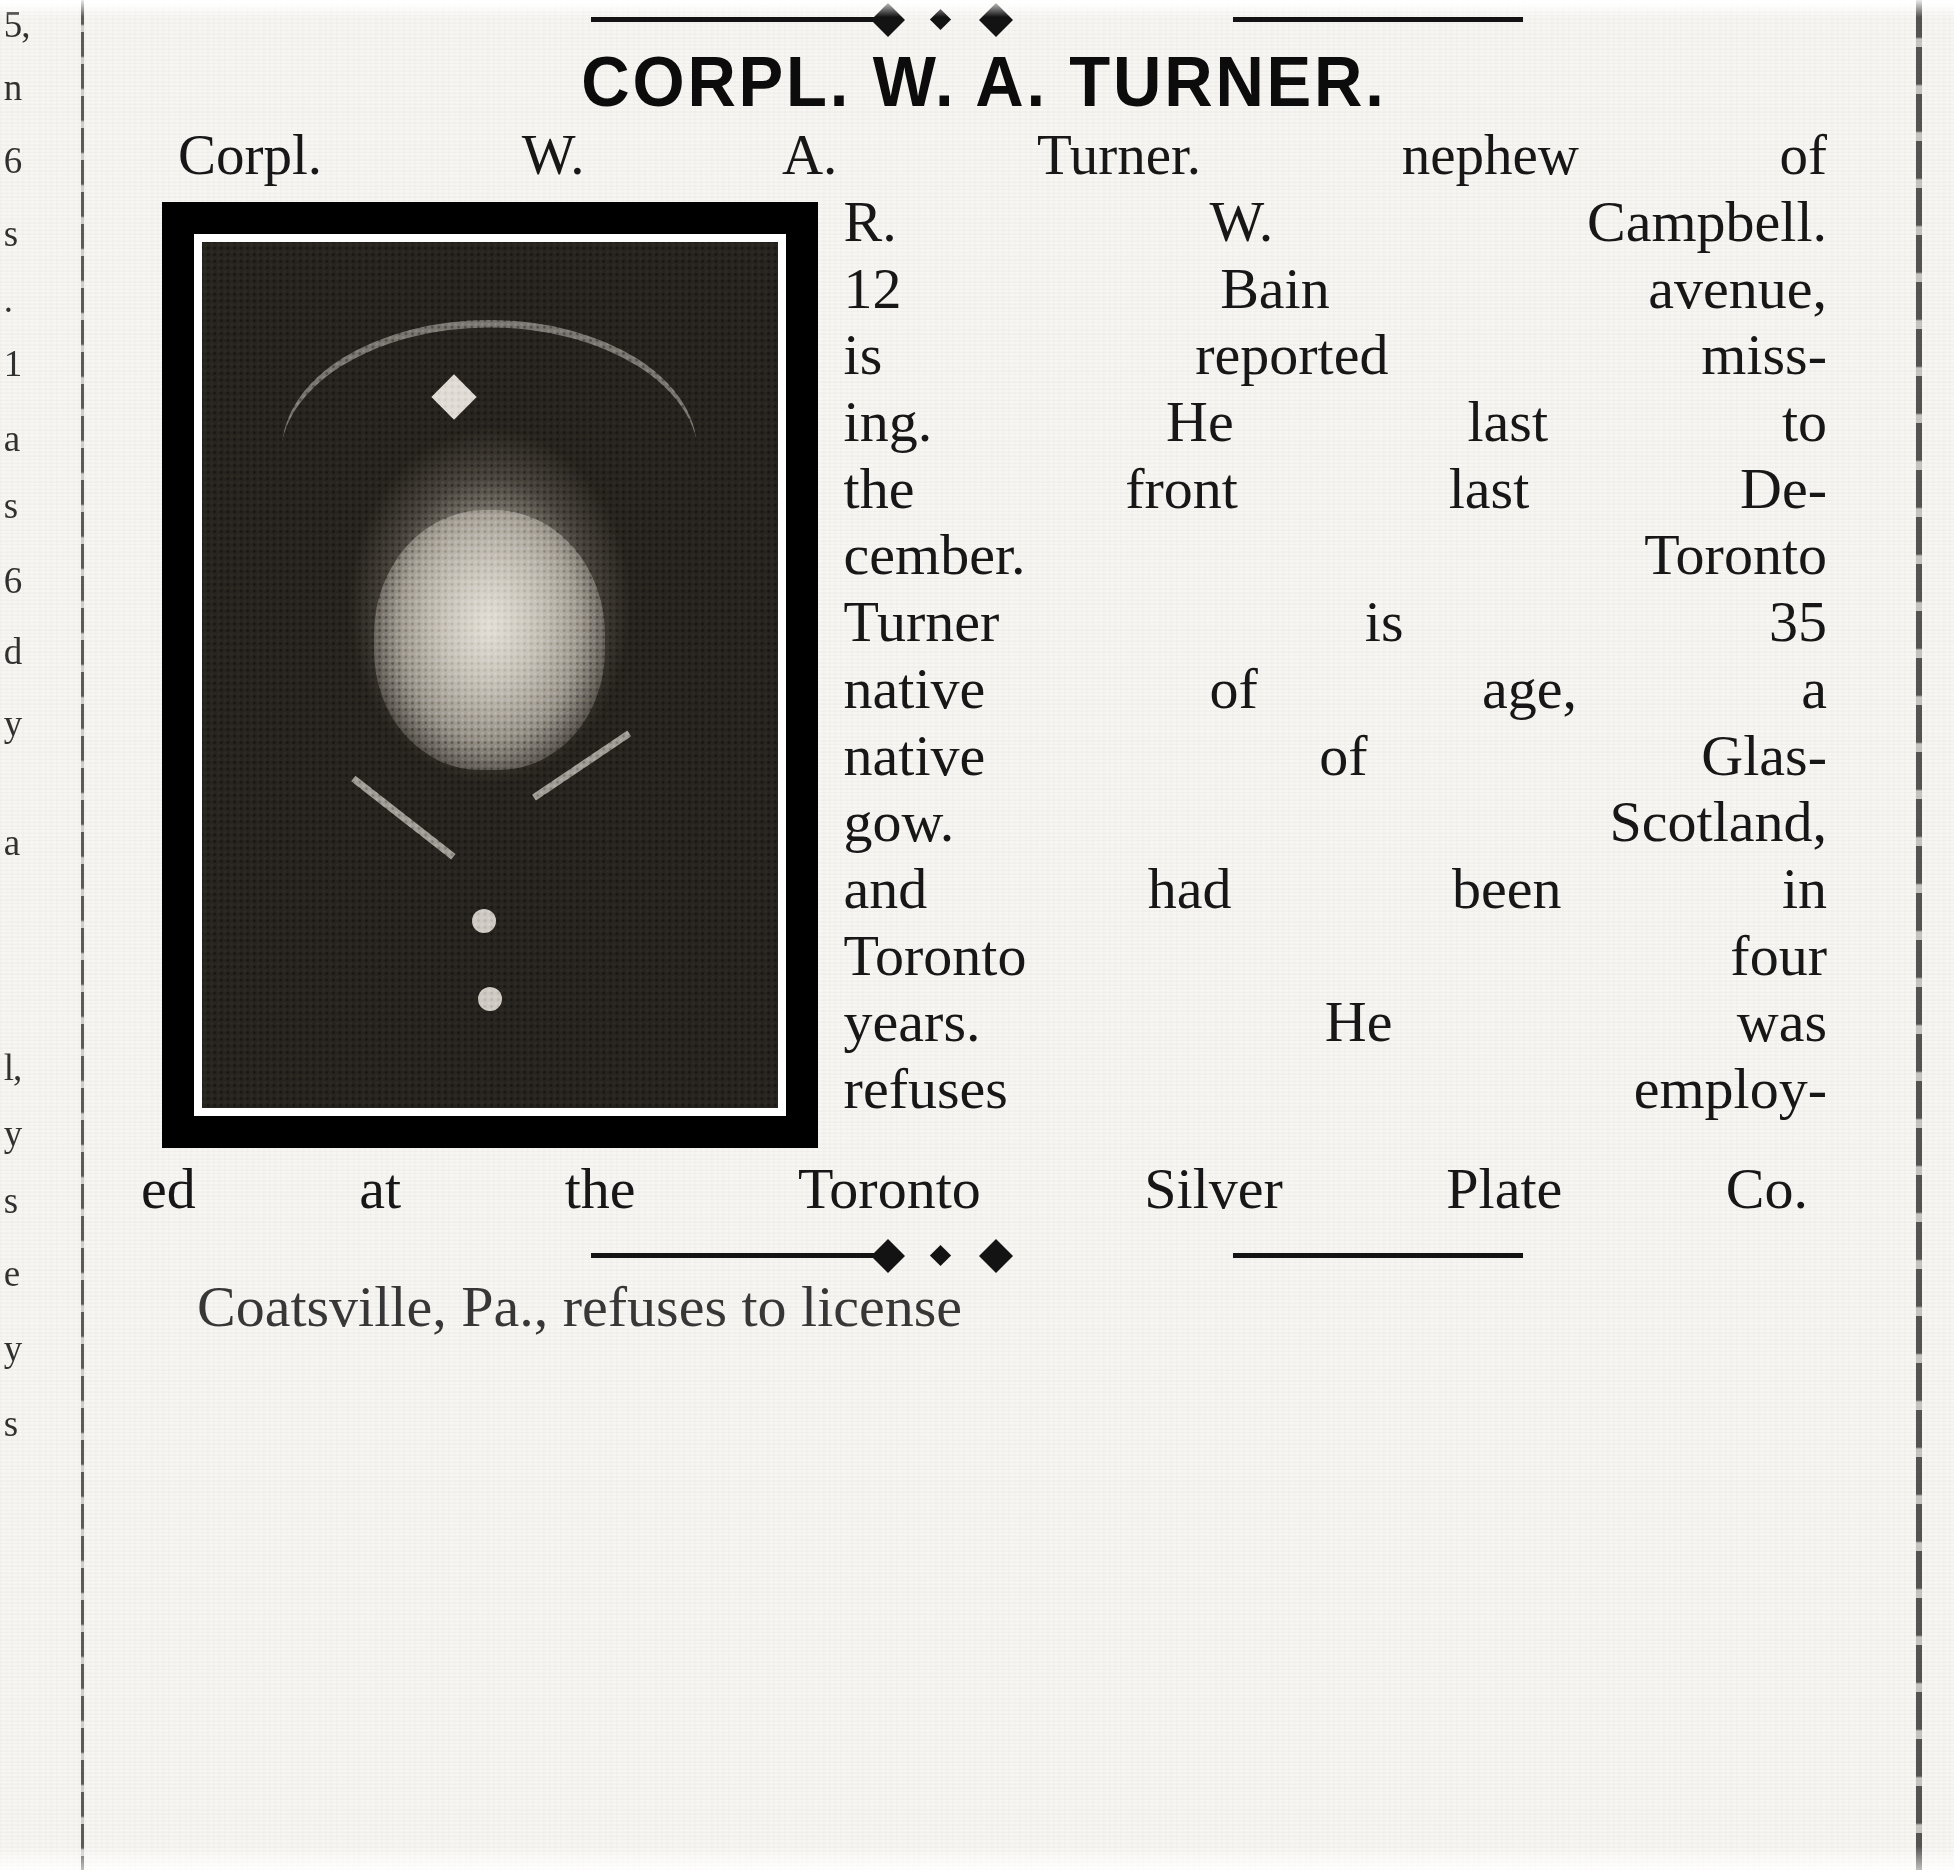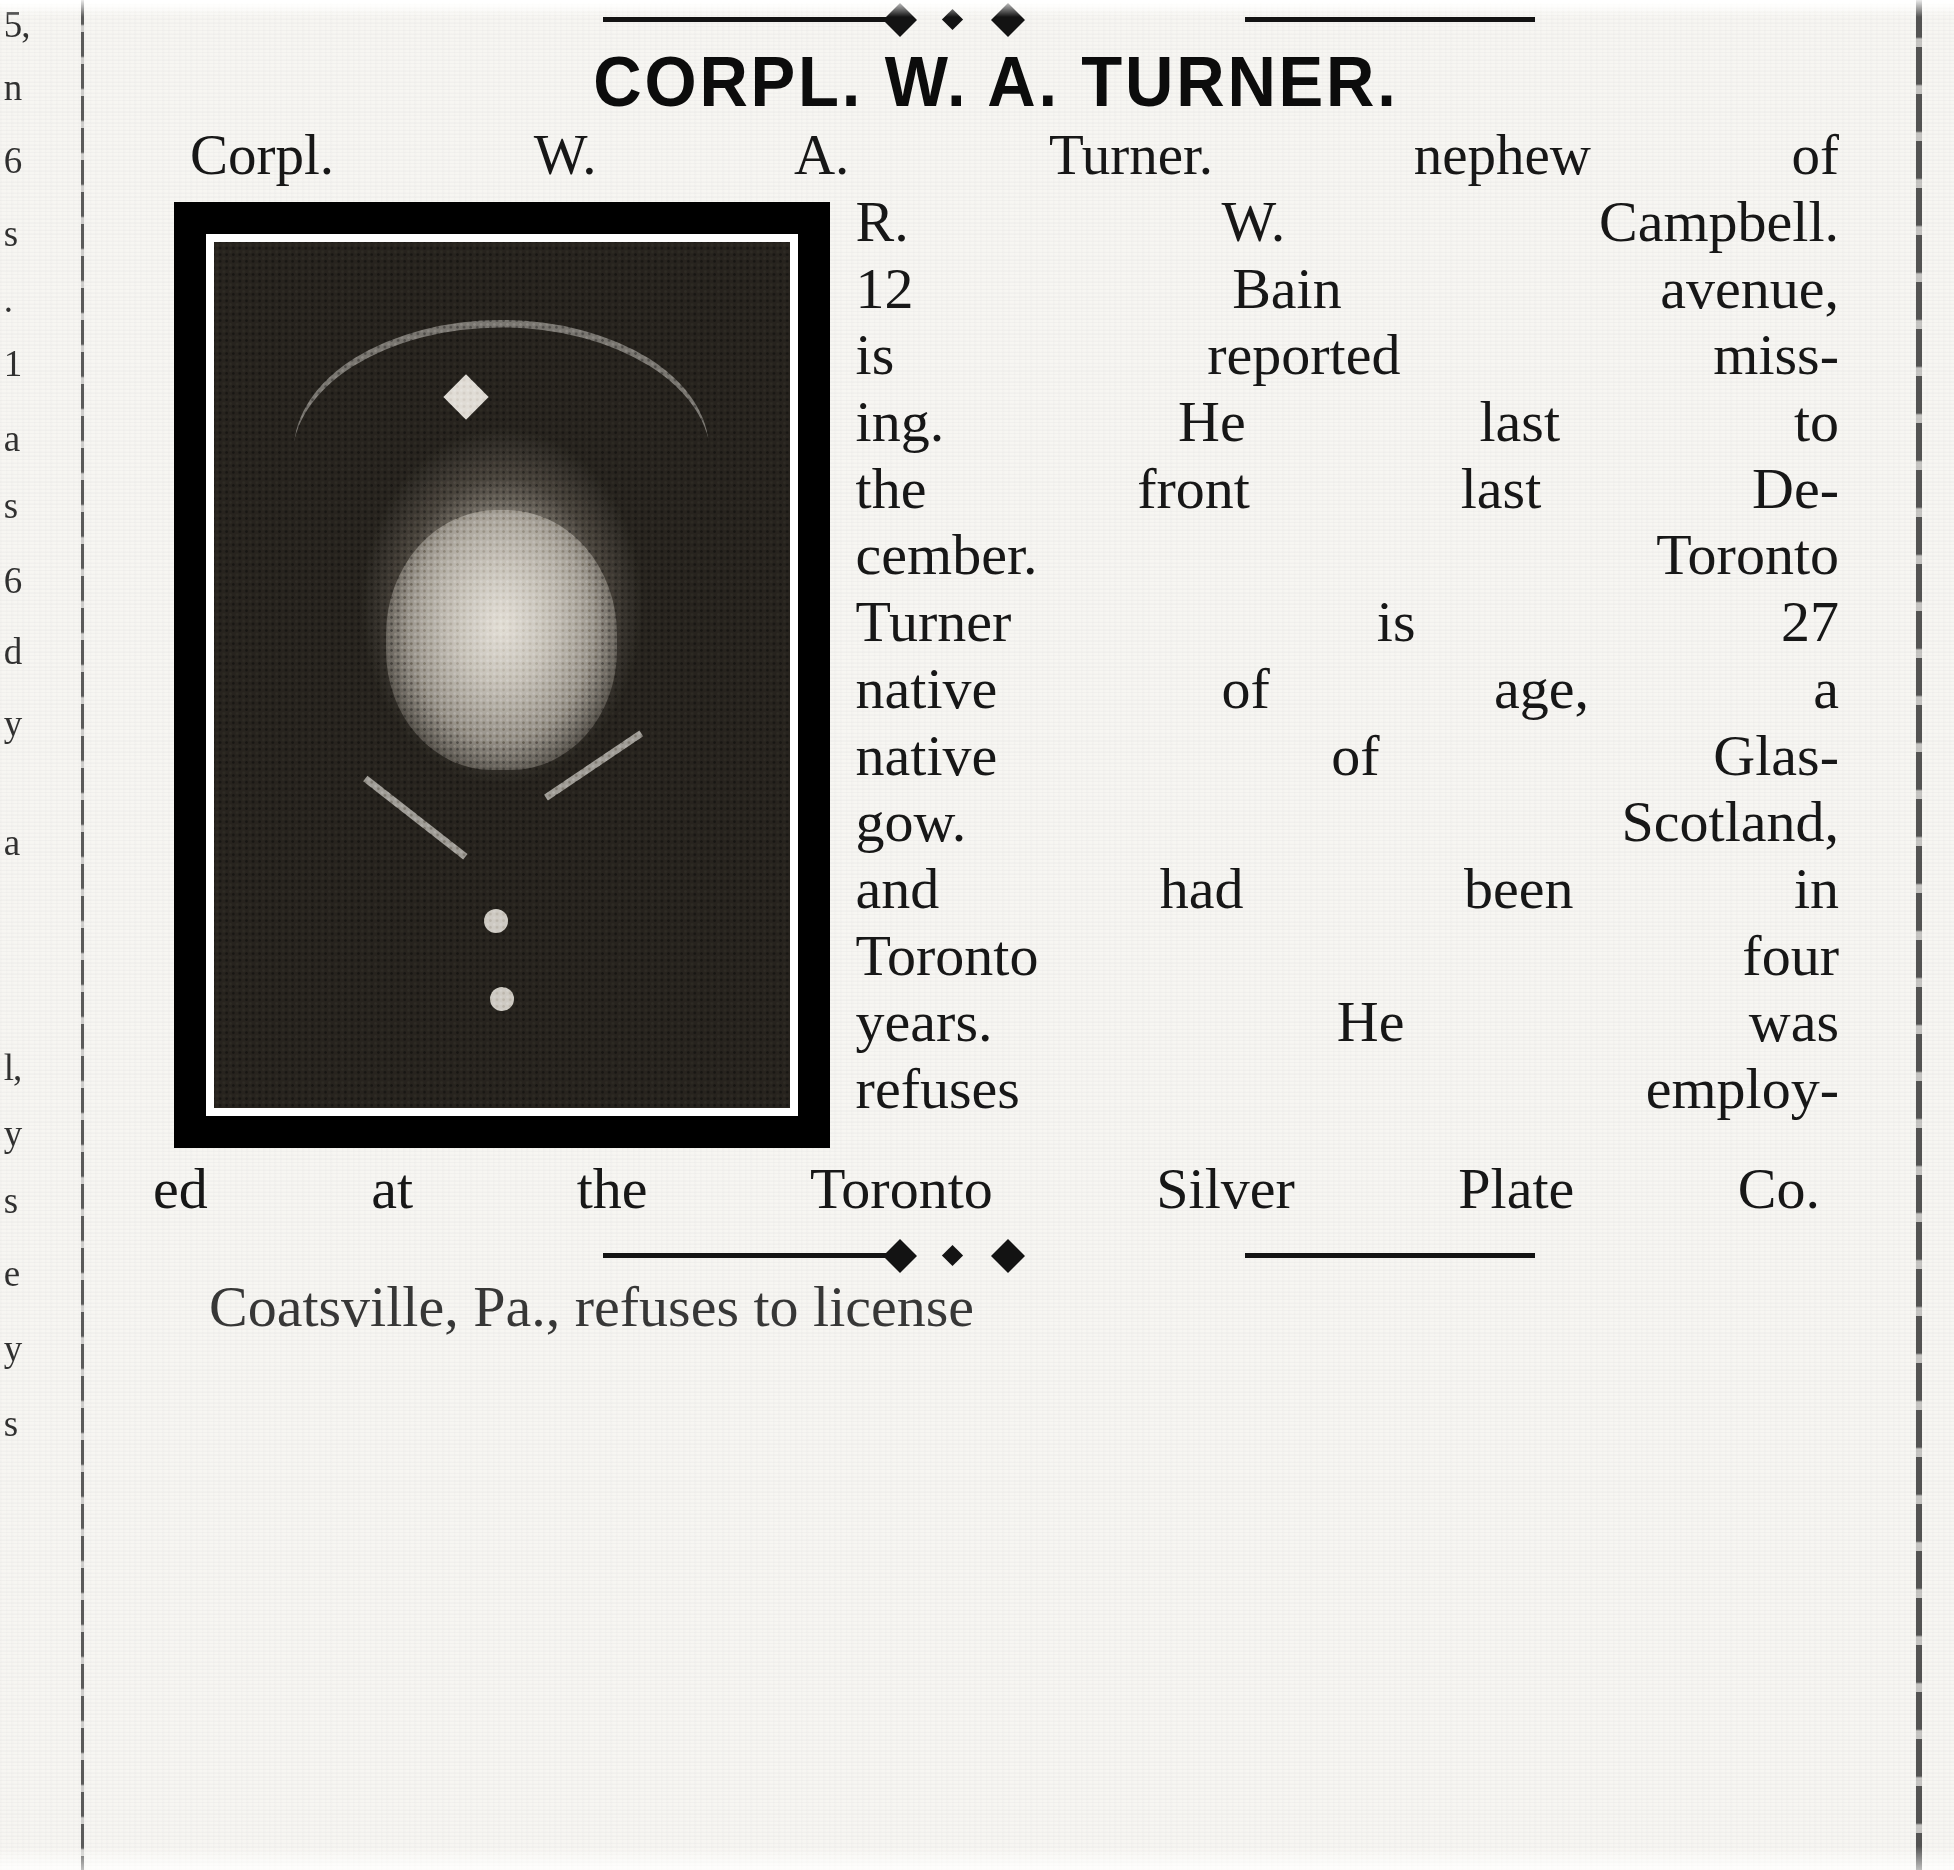--- a/index.html
+++ b/index.html
@@ -59,21 +59,21 @@
     height: 1870px;
     background: repeating-linear-gradient(180deg, #2b2b2b 0px, #2b2b2b 24px, rgba(43,43,43,0.25) 26px, rgba(43,43,43,0.25) 32px);
     opacity: 0.75;
   }
   .rule-left  { left: 81px; }
   .rule-right { right: 32px; width: 5.6px; background: repeating-linear-gradient(180deg, #222 0px, #222 37px, rgba(34,34,34,0.3) 39px, rgba(34,34,34,0.3) 47px); }
 
   
   .article {
     position: absolute;
-    left: 153px;
+    left: 141px;
     top: 0;
     width: 1686px;
     height: 1380px;
   }
 
   
   .divider {
     position: relative;
     height: 37px;
     margin: 0;
@@ -320,21 +320,21 @@
         </div>
       </div>
 
       <div class="wrap-text">
         <span class="ln">R. W. Campbell.</span>
         <span class="ln">12 Bain avenue,</span>
         <span class="ln">is reported miss-</span>
         <span class="ln">ing. He last to</span>
         <span class="ln">the front last De-</span>
         <span class="ln">cember. Toronto</span>
-        <span class="ln">Turner is 27</span>
+        <span class="ln">Turner is 35</span>
         <span class="ln">native of age, a</span>
         <span class="ln">native of Glas-</span>
         <span class="ln">gow. Scotland,</span>
         <span class="ln">and had been in</span>
         <span class="ln">Toronto four</span>
         <span class="ln">years. He was</span>
         <span class="ln">refuses employ-</span>
       </div>
 
       <div class="tail-line">ed at the Toronto Silver Plate Co.</div>

